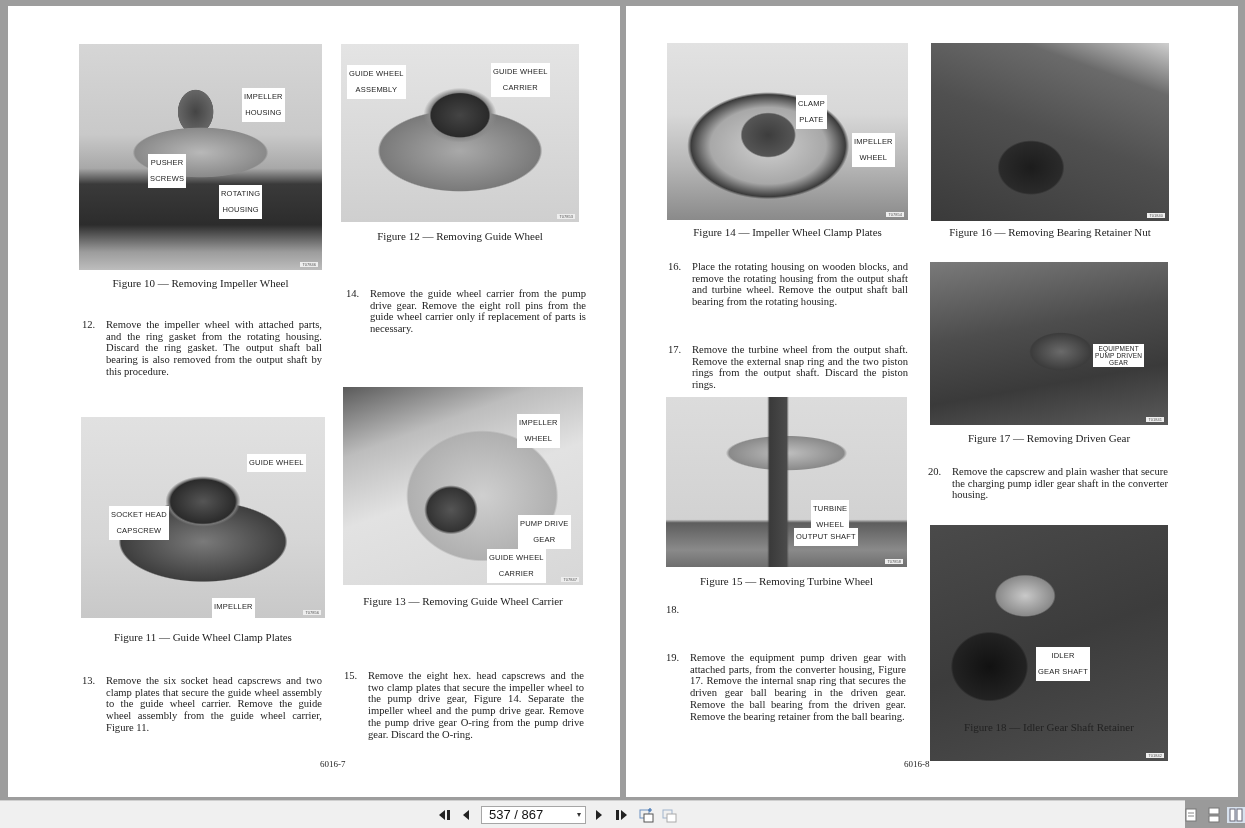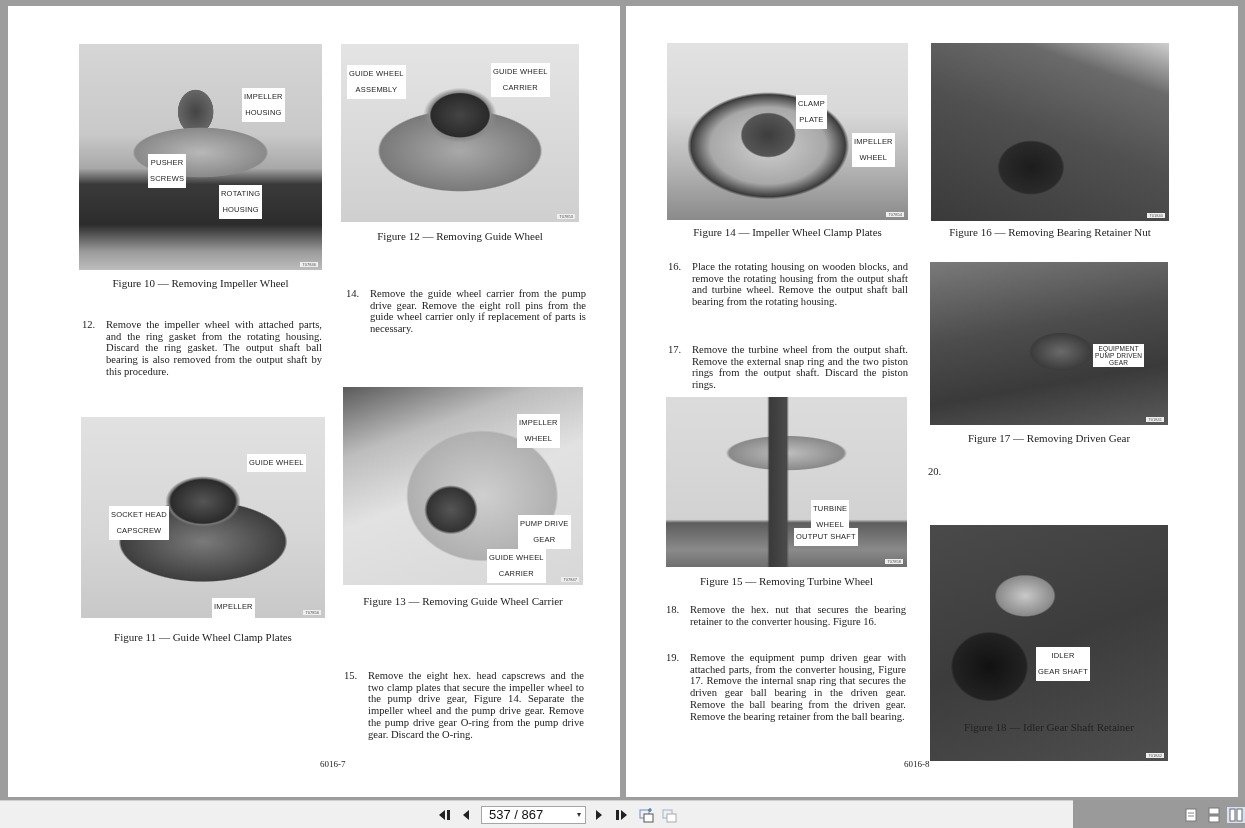--- a/index.html
+++ b/index.html
@@ -10,21 +10,21 @@
   .page.right { left:626px; }
   .fig { position:absolute; overflow:hidden; background:#777; }
   .fig .ph { position:absolute; inset:0; }
   .callout { position:absolute; background:#fff; color:#222; font-family:"Liberation Sans", sans-serif; font-size:7.5px; line-height:16px; text-align:center; padding:1px 2px; letter-spacing:0.2px; }
   .figno { position:absolute; right:4px; bottom:3px; background:#eee; color:#555; font-family:"Liberation Sans", sans-serif; font-size:4px; padding:0 2px; }
   .cap { position:absolute; font-size:11px; color:#222; white-space:nowrap; text-align:center; }
   .step { position:absolute; font-size:10.6px; line-height:11.7px; color:#222; }
   .step .num { position:absolute; left:0; top:0; }
   .step .txt { position:absolute; left:24px; right:0; top:0; text-align:justify; }
   .pageno { position:absolute; font-size:9px; color:#222; }
-  .toolbar { position:absolute; left:0; top:800px; width:1073px; height:28px; background:#f0f0f0; border-top:1px solid #cfcfcf; }
+  .toolbar { position:absolute; left:0; top:800px; width:1185px; height:28px; background:#f0f0f0; border-top:1px solid #cfcfcf; }
   .tbtn { position:absolute; top:6px; height:16px; display:flex; align-items:center; justify-content:center; color:#222; font-size:12px; font-family:"DejaVu Sans", sans-serif; }
   .pagebox { position:absolute; left:481px; top:5px; width:105px; height:18px; background:#fff; border:1px solid #a6a6a6; box-sizing:border-box; font-family:"Liberation Sans", sans-serif; font-size:13px; color:#111; padding-left:7px; line-height:16px; }
   .pagebox .dd { position:absolute; right:4px; top:0; font-size:8px; color:#333; }
 </style>
 </head>
 <body>
 
 <div class="viewer">
 
   <div class="page left">
@@ -79,20 +79,24 @@
         radial-gradient(ellipse 18% 20% at 45% 62%, #555 0%, #333 55%, transparent 62%),
         radial-gradient(ellipse 44% 46% at 58% 55%, #cfcfcf 0%, #b0b0b0 70%, transparent 72%),
         linear-gradient(160deg, #5a5a5a 0%, #bdbdbd 25%, #e2e2e2 50%, #d7d7d7 100%);"></div>
       <div class="callout" style="left:174px;top:27px;">IMPELLER<br>WHEEL</div>
       <div class="callout" style="left:175px;top:128px;">PUMP DRIVE<br>GEAR</div>
       <div class="callout" style="left:144px;top:162px;">GUIDE WHEEL<br>CARRIER</div>
       <div class="figno">T07847</div>
     </div>
     <div class="cap" style="left:335px;top:589px;width:240px;">Figure 13 — Removing Guide Wheel Carrier</div>
 
+    <div class="step" style="left:74px;top:669px;width:240px;height:60px;">
+      <span class="num">13.</span>
+      <span class="txt">Remove the six socket head capscrews and two clamp plates that secure the guide wheel assembly to the guide wheel carrier. Remove the guide wheel assembly from the guide wheel carrier, Figure 11.</span>
+    </div>
 
     <div class="step" style="left:336px;top:664px;width:240px;height:85px;">
       <span class="num">15.</span>
       <span class="txt">Remove the eight hex. head capscrews and the two clamp plates that secure the impeller wheel to the pump drive gear, Figure 14. Separate the impeller wheel and the pump drive gear. Remove the pump drive gear O-ring from the pump drive gear. Discard the O-ring.</span>
     </div>
 
     <div class="pageno" style="left:312px;top:753px;">6016-7</div>
   </div>
 
   <div class="page right">
@@ -141,35 +145,35 @@
         radial-gradient(ellipse 34% 14% at 50% 33%, #bfbfbf 0%, #8a8a8a 70%, transparent 74%),
         linear-gradient(180deg, #dcdcdc 0%, #d2d2d2 72%, #5d5d5d 74%, #8a8a8a 90%, #6e6e6e 100%);"></div>
       <div class="callout" style="left:145px;top:103px;">TURBINE<br>WHEEL</div>
       <div class="callout" style="left:128px;top:131px;">OUTPUT SHAFT</div>
       <div class="figno">T07858</div>
     </div>
     <div class="cap" style="left:40px;top:569px;width:241px;">Figure 15 — Removing Turbine Wheel</div>
 
     <div class="step" style="left:302px;top:460px;width:240px;height:40px;">
       <span class="num">20.</span>
+      <span class="txt">Remove the capscrew and plain washer that secure the charging pump idler gear shaft in the converter housing.</span>
     </div>
 
     <div class="fig" style="left:304px;top:519px;width:238px;height:236px;">
       <div class="ph" style="background:
         radial-gradient(ellipse 20% 14% at 40% 30%, #c9c9c9 0%, #8a8a8a 60%, transparent 64%),
         radial-gradient(ellipse 22% 20% at 25% 60%, #111 0%, #222 70%, transparent 74%),
         linear-gradient(160deg, #4a4a4a 0%, #3c3c3c 50%, #4e4e4e 100%);"></div>
       <div class="callout" style="left:106px;top:122px;">IDLER<br>GEAR SHAFT</div>
       <div class="figno">T01842</div>
     </div>
     <div class="cap" style="left:304px;top:715px;width:238px;">Figure 18 — Idler Gear Shaft Retainer</div>
 
     <div class="step" style="left:40px;top:598px;width:240px;height:36px;">
       <span class="num">18.</span>
-      <span class="txt">Remove the hex. nut that secures the bearing retainer to the converter housing. Figure 16.</span>
     </div>
 
     <div class="step" style="left:40px;top:646px;width:240px;height:85px;">
       <span class="num">19.</span>
       <span class="txt">Remove the equipment pump driven gear with attached parts, from the converter housing, Figure 17. Remove the internal snap ring that secures the driven gear ball bearing in the driven gear. Remove the ball bearing from the driven gear. Remove the bearing retainer from the ball bearing.</span>
     </div>
 
     <div class="pageno" style="left:278px;top:753px;">6016-8</div>
   </div>
 </div>

